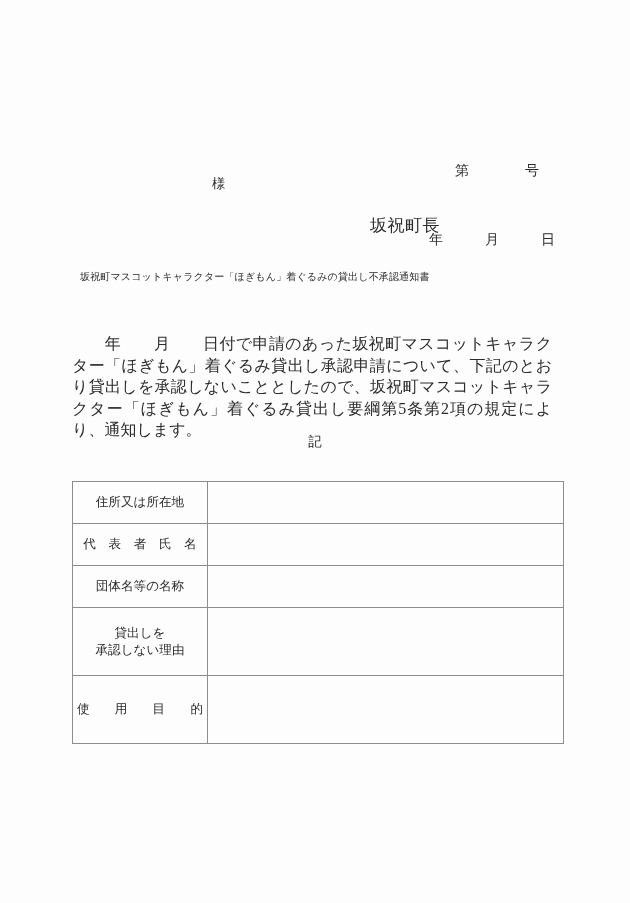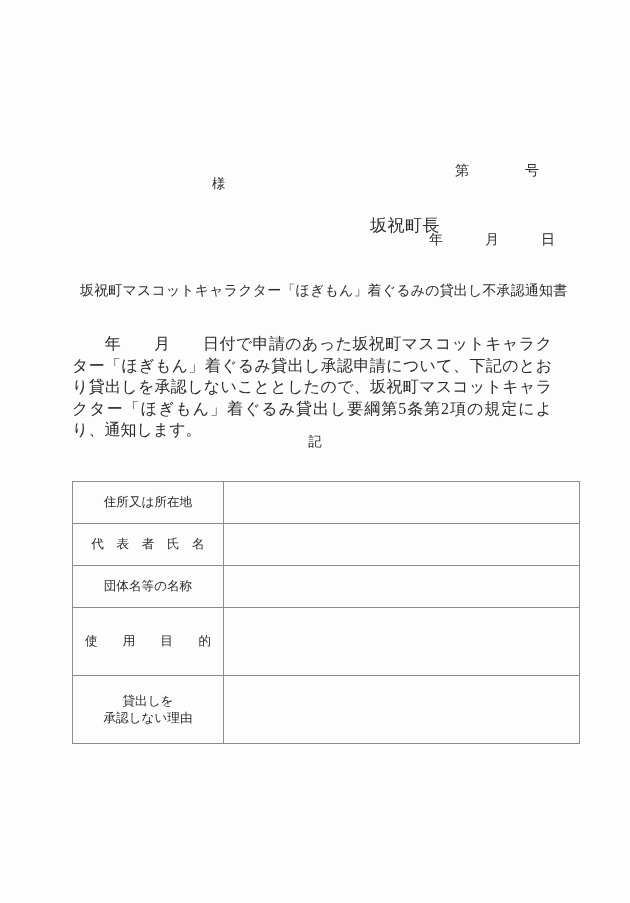--- a/index.html
+++ b/index.html
@@ -66,23 +66,23 @@
     top: 214px;
     font-size: 17px;
     letter-spacing: 0.5px;
     white-space: nowrap;
   }
 
   
   .doc-title {
     position: absolute;
     left: 80px;
-    top: 282px;
+    top: 270px;
     width: 480px;
-    font-size: 14px;
+    font-size: 10px;
     letter-spacing: 0.15px;
     white-space: nowrap;
   }
 
   
   .body-text {
     position: absolute;
     left: 72px;
     top: 333px;
     width: 480px;
@@ -116,21 +116,21 @@
   .detail-table td {
     border: 1px solid #8b8b92;
     padding: 0;
     vertical-align: middle;
   }
   .detail-table td.label-cell {
     width: 126px;
     text-align: center;
     font-size: 12.6px;
     line-height: 17px;
-    padding: 2px 12px;
+    padding: 2px 4px;
     white-space: pre-line;
   }
   .detail-table td.value-cell {
     width: 355px;
   }
   .row-short td { height: 37px; }
   .row-tall td  { height: 63px; }
 </style>
 </head>
 <body>
@@ -161,24 +161,24 @@
       </tr>
       <tr class="row-short">
         <td class="label-cell">代　表　者　氏　名</td>
         <td class="value-cell"></td>
       </tr>
       <tr class="row-short">
         <td class="label-cell">団体名等の名称</td>
         <td class="value-cell"></td>
       </tr>
       <tr class="row-tall">
-        <td class="label-cell">使　　用　　目　　的</td>
+        <td class="label-cell">貸出しを
+承認しない理由</td>
         <td class="value-cell"></td>
       </tr>
       <tr class="row-tall">
-        <td class="label-cell">貸出しを
-承認しない理由</td>
+        <td class="label-cell">使　　用　　目　　的</td>
         <td class="value-cell"></td>
       </tr>
     </tbody>
   </table>
 
 </div>
 
 </body></html>

